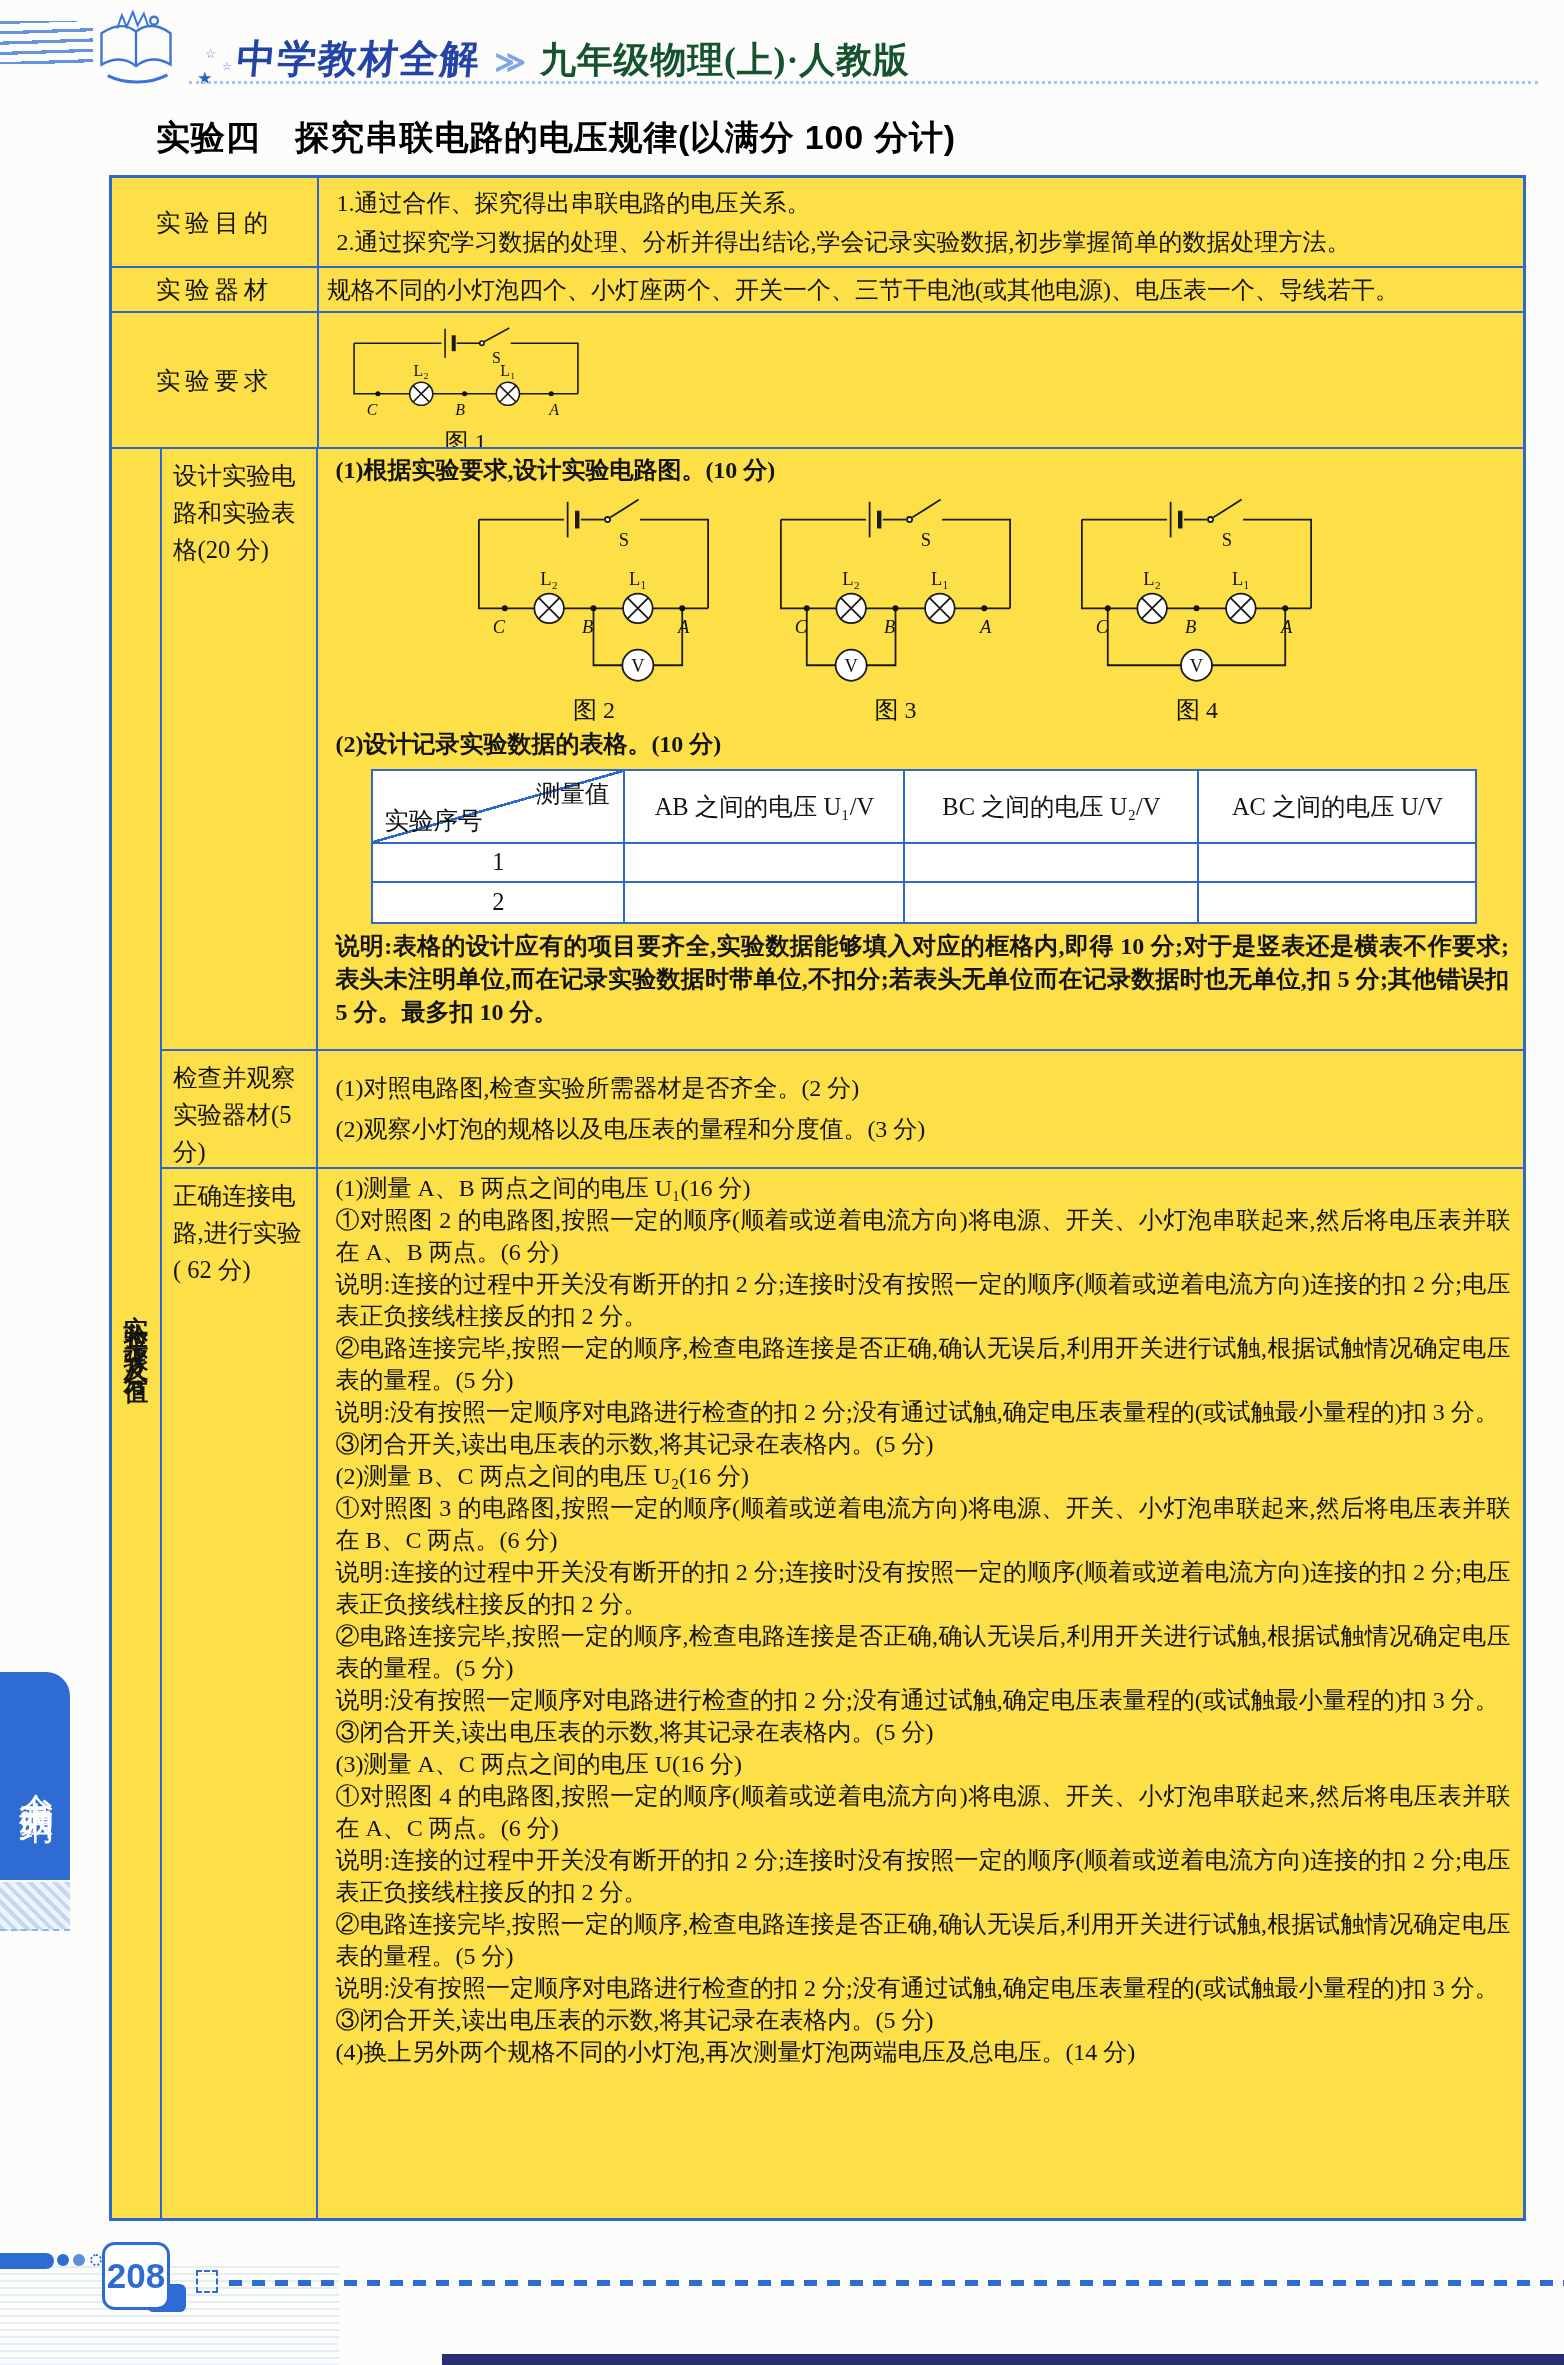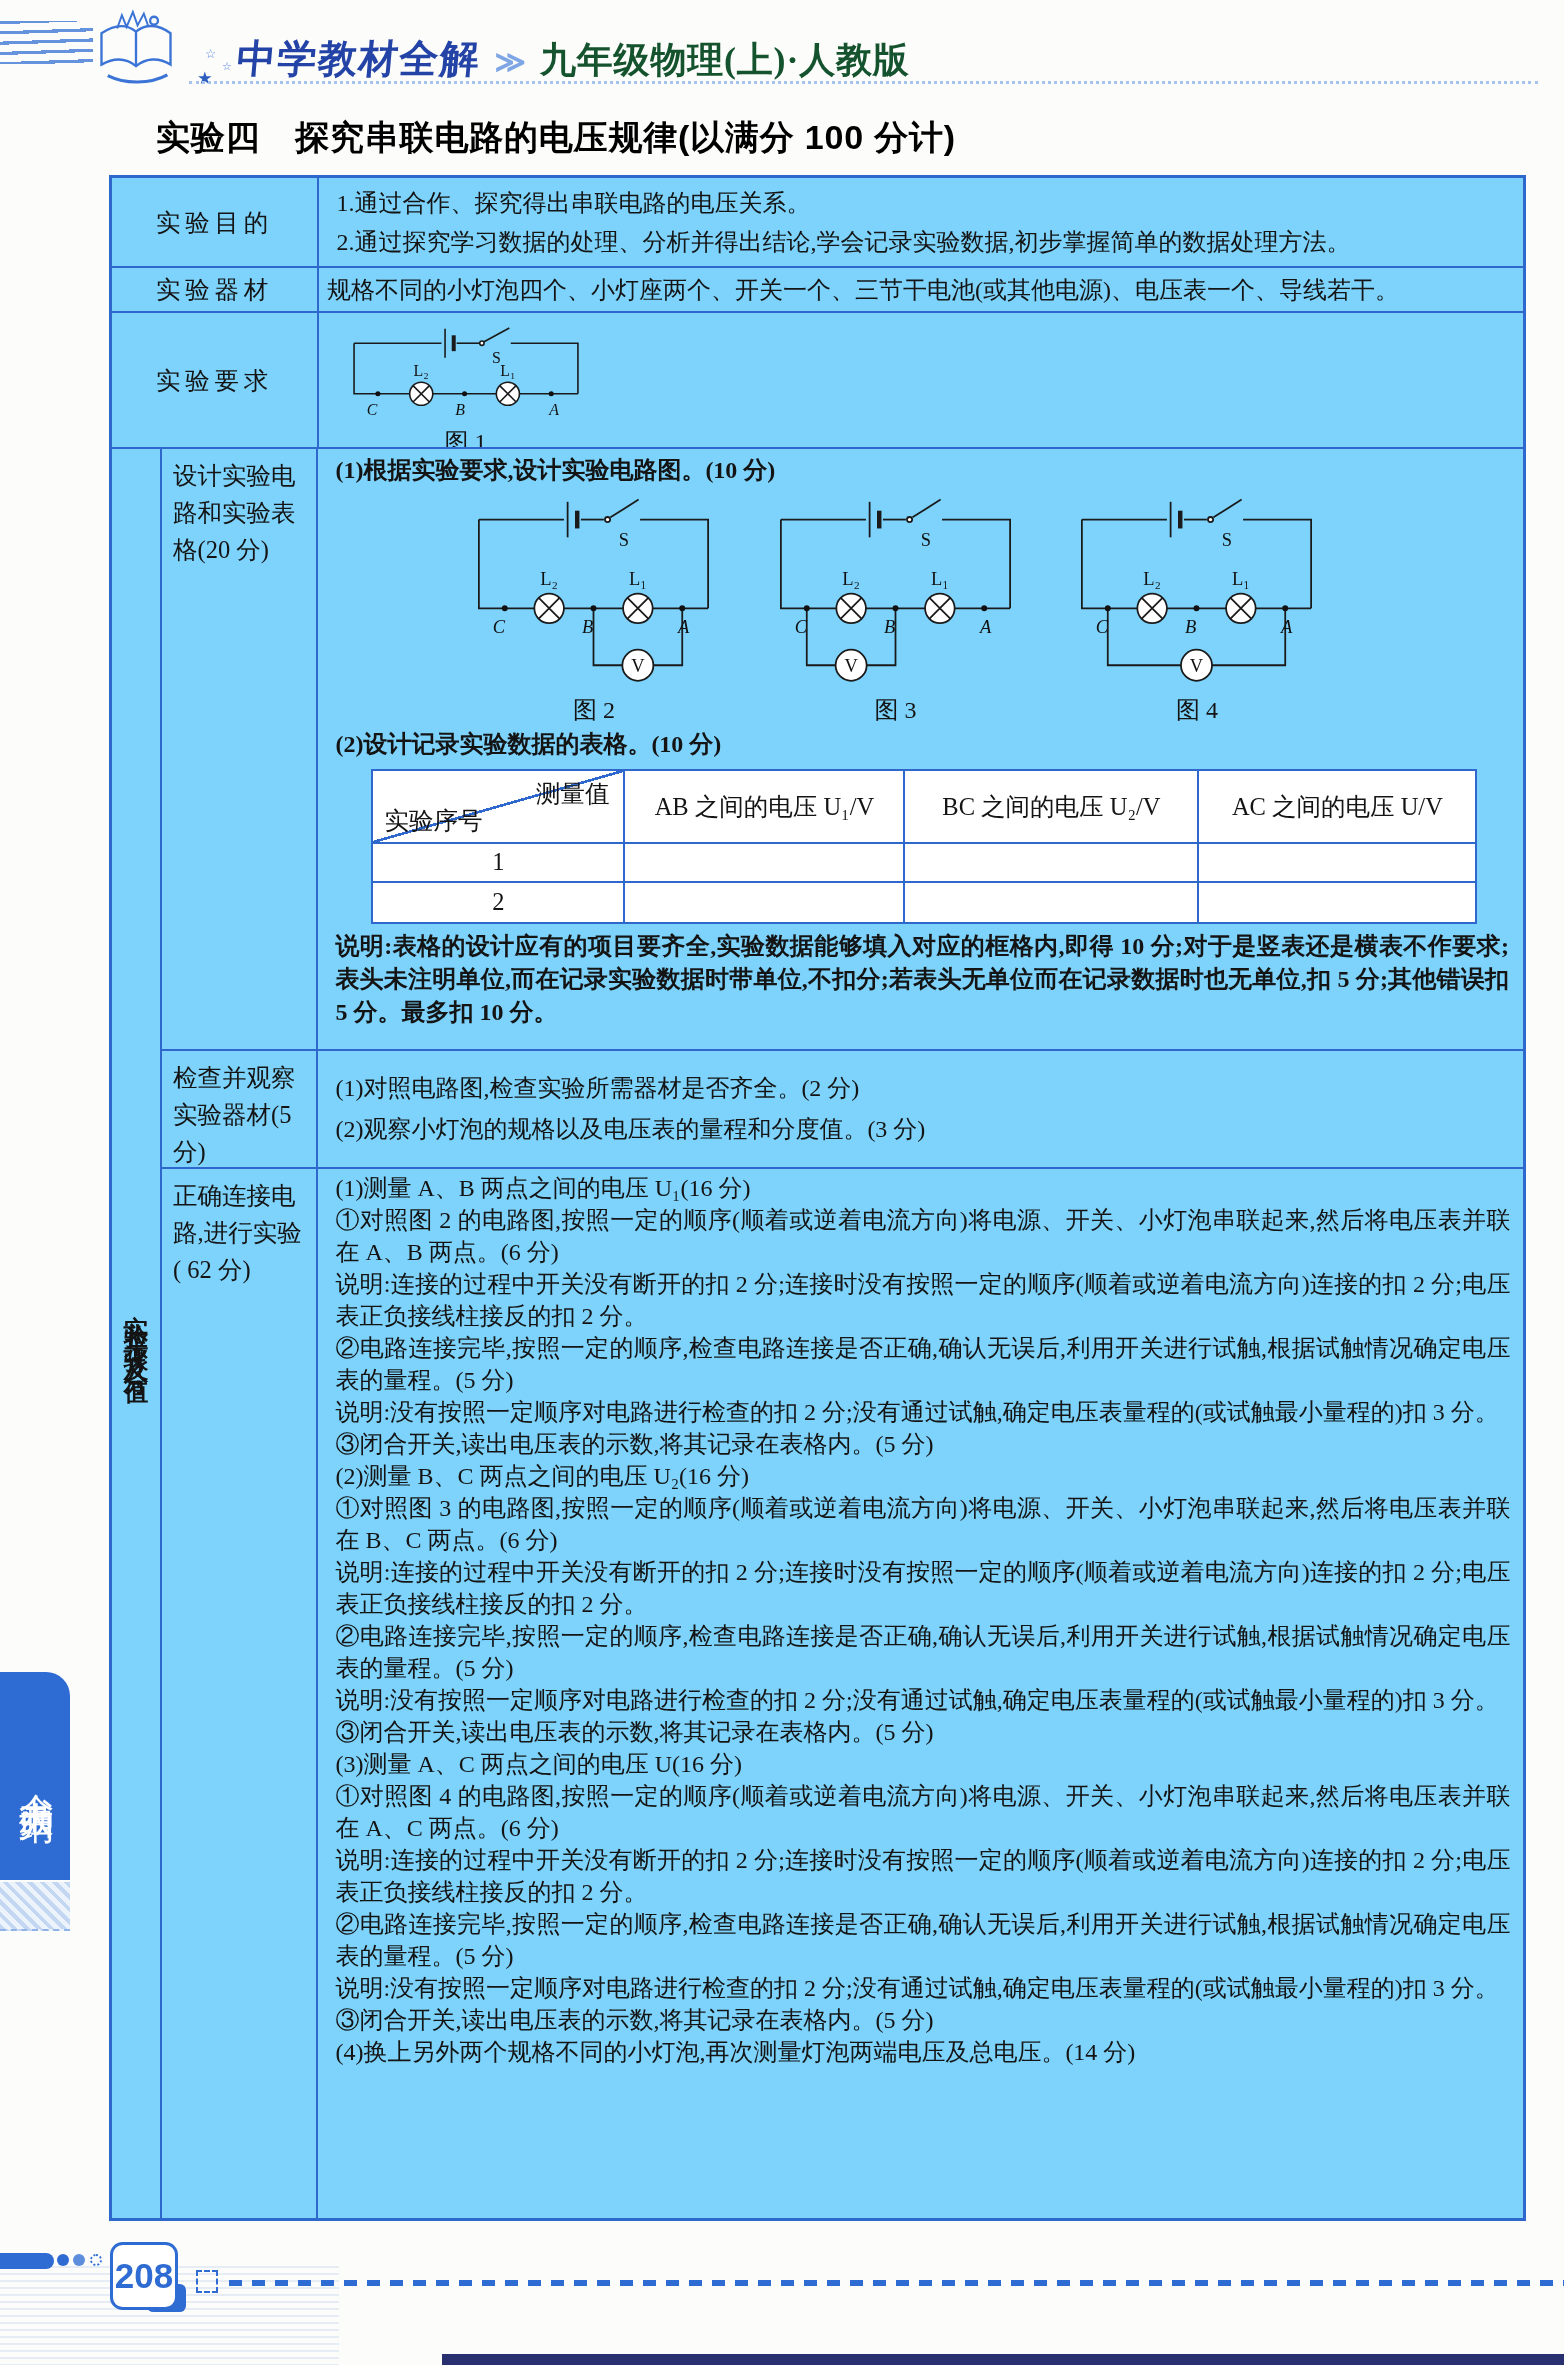--- a/index.html
+++ b/index.html
@@ -19,21 +19,21 @@
   .st3{ left:222px; top:60px; font-size:11px; color:#5b8ade;}
   .hdr-row{ position:absolute; left:237px; top:32px; display:flex; align-items:baseline; gap:14px; white-space:nowrap;}
   .brand-text{ font-size:39px; font-weight:bold; color:#2443a6; transform:skewX(-5deg); letter-spacing:1.6px;}
   .brand-chev{ font-size:30px; color:#7fa6e4; font-weight:bold;}
   .edition-text{ font-size:36px; color:#14532d; font-weight:bold; letter-spacing:0.8px;}
   .hdr-rule{ position:absolute; left:189px; top:81px; width:1349px; border-top:3.2px dotted #a6c3ef;}
   .page-title{ position:absolute; left:156px; top:115px; font-size:34px; font-weight:bold;
     font-family:"Liberation Sans", sans-serif; letter-spacing:0.8px; color:#000;}
   
   .main-table{ position:absolute; left:109px; top:175px; width:1417px; height:2046px;
-    border:3.2px solid #2e68cc; display:flex; flex-direction:column; background:#7dd3fc;}
+    border:3.2px solid #2e68cc; display:flex; flex-direction:column; background:#fde047;}
   .t-row{ display:flex; border-bottom:2.4px solid #2e68cc; }
   .r1{ height:90px; } .r2{ height:45px; } .r3{ height:136px; }
   .r4{ flex:1; border-bottom:none; display:grid;
        grid-template-columns:50px 156px 1fr; grid-template-rows:602px 118px 1fr; }
   .t-label{ width:207px; border-right:2.4px solid #2e68cc; display:flex; align-items:center;
     justify-content:center; font-size:24.5px; letter-spacing:4.7px; flex:none;}
   .t-content{ flex:1; overflow:hidden; }
   .r1 .t-content{ padding:6.3px 16px 0 17.4px; }
   .r1 .t-content p{ line-height:39px; font-size:24px;}
   .r2 .t-content{ display:flex; align-items:center; padding-left:8px; font-size:24px;}
@@ -83,21 +83,21 @@
   .f-hatch{ position:absolute; left:0; top:2261px; width:339px; height:105px; opacity:.55;
     background:repeating-linear-gradient(0deg, rgba(110,150,215,.28) 0 1.6px, transparent 1.6px 7px);}
   .f-pill{ position:absolute; left:0; top:2253px; width:54px; height:16px; background:#2e6bd2;
     border-radius:0 8px 8px 0;}
   .f-dot{ position:absolute; top:2254px; width:12px; height:12px; border-radius:50%;}
   .fd1{ left:57px; background:#2e6bd2;}
   .fd2{ left:73px; background:#5d8ede;}
   .fd3{ left:90px; border:2.4px dotted #2e6bd2; background:transparent;}
   .back-square{ position:absolute; left:147px; top:2284px; width:39px; height:28px;
     background:#2e6bd2; border-radius:6.3px; z-index:1;}
-  .page-badge{ position:absolute; left:110px; top:2242px; width:68px; height:68px; background:#fff;
+  .page-badge{ position:absolute; left:102px; top:2242px; width:68px; height:68px; background:#fff;
     border:3.2px solid #2e6bd2; border-radius:12.6px; z-index:2;
     display:flex; align-items:center; justify-content:center;
     font-family:"Liberation Sans", sans-serif; font-size:35px; font-weight:bold; color:#2e6bd2;}
   .dashed-sq{ position:absolute; left:196px; top:2270px; width:22px; height:23px;
     border:2.4px dashed #2e6bd2;}
   .dash-line{ position:absolute; left:229px; top:2280px; width:1336px; height:5.5px;
     background:repeating-linear-gradient(90deg,#2e6bd2 0 12.6px, transparent 12.6px 23px);}
   .navy-bar{ position:absolute; left:442px; top:2354px; width:1123px; height:12px; background:#28306f;}
   svg text{ font-family:"Liberation Serif", serif; }
 </style>

